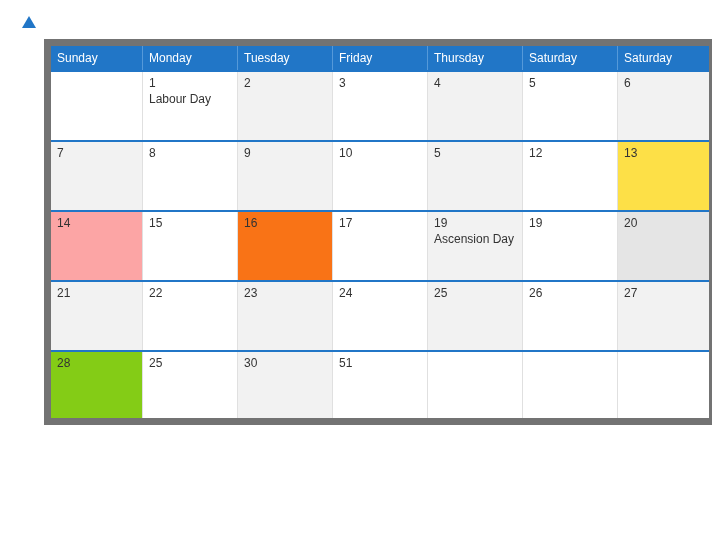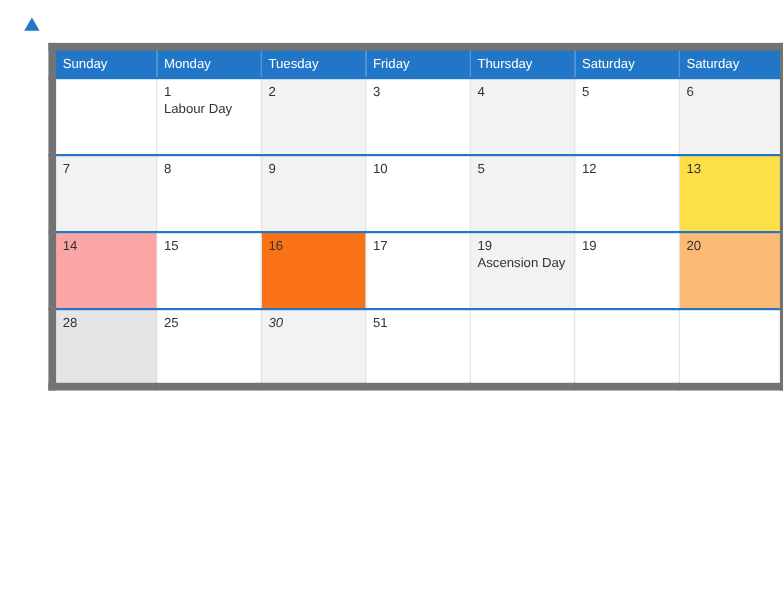--- a/index.html
+++ b/index.html
@@ -199,32 +199,55 @@
           <td>
             <span class="day-num">17</span>
           </td>
           <td style="background: rgb(242, 242, 242);">
             <span class="day-num">19</span>
             <span class="day-event">Ascension Day</span>
           </td>
           <td>
             <span class="day-num">19</span>
           </td>
-          <td style="background: #fdba74;">
+          <td style="background: #e5e5e5;">
             <span class="day-num">20</span>
           </td>
         </tr>
         <tr>
-          <td style="background: #e5e5e5;">
+          <td style="background: rgb(242, 242, 242);">
+            <span class="day-num">21</span>
+          </td>
+          <td>
+            <span class="day-num">22</span>
+          </td>
+          <td style="background: rgb(242, 242, 242);">
+            <span class="day-num">23</span>
+          </td>
+          <td>
+            <span class="day-num">24</span>
+          </td>
+          <td style="background: rgb(242, 242, 242);">
+            <span class="day-num">25</span>
+          </td>
+          <td>
+            <span class="day-num">26</span>
+          </td>
+          <td style="background: rgb(242, 242, 242);">
+            <span class="day-num">27</span>
+          </td>
+        </tr>
+        <tr>
+          <td style="background: #84cc16;">
             <span class="day-num">28</span>
           </td>
           <td>
             <span class="day-num">25</span>
           </td>
-          <td style="background: rgb(242, 242, 242); font-style: italic;">
+          <td style="background: rgb(242, 242, 242);">
             <span class="day-num">30</span>
           </td>
           <td>
             <span class="day-num">51</span>
           </td>
           <td style="background: rgb(255, 255, 255);"></td>
           <td style="background: rgb(255, 255, 255);"></td>
           <td style="background: rgb(255, 255, 255);"></td>
         </tr>
       </tbody>

